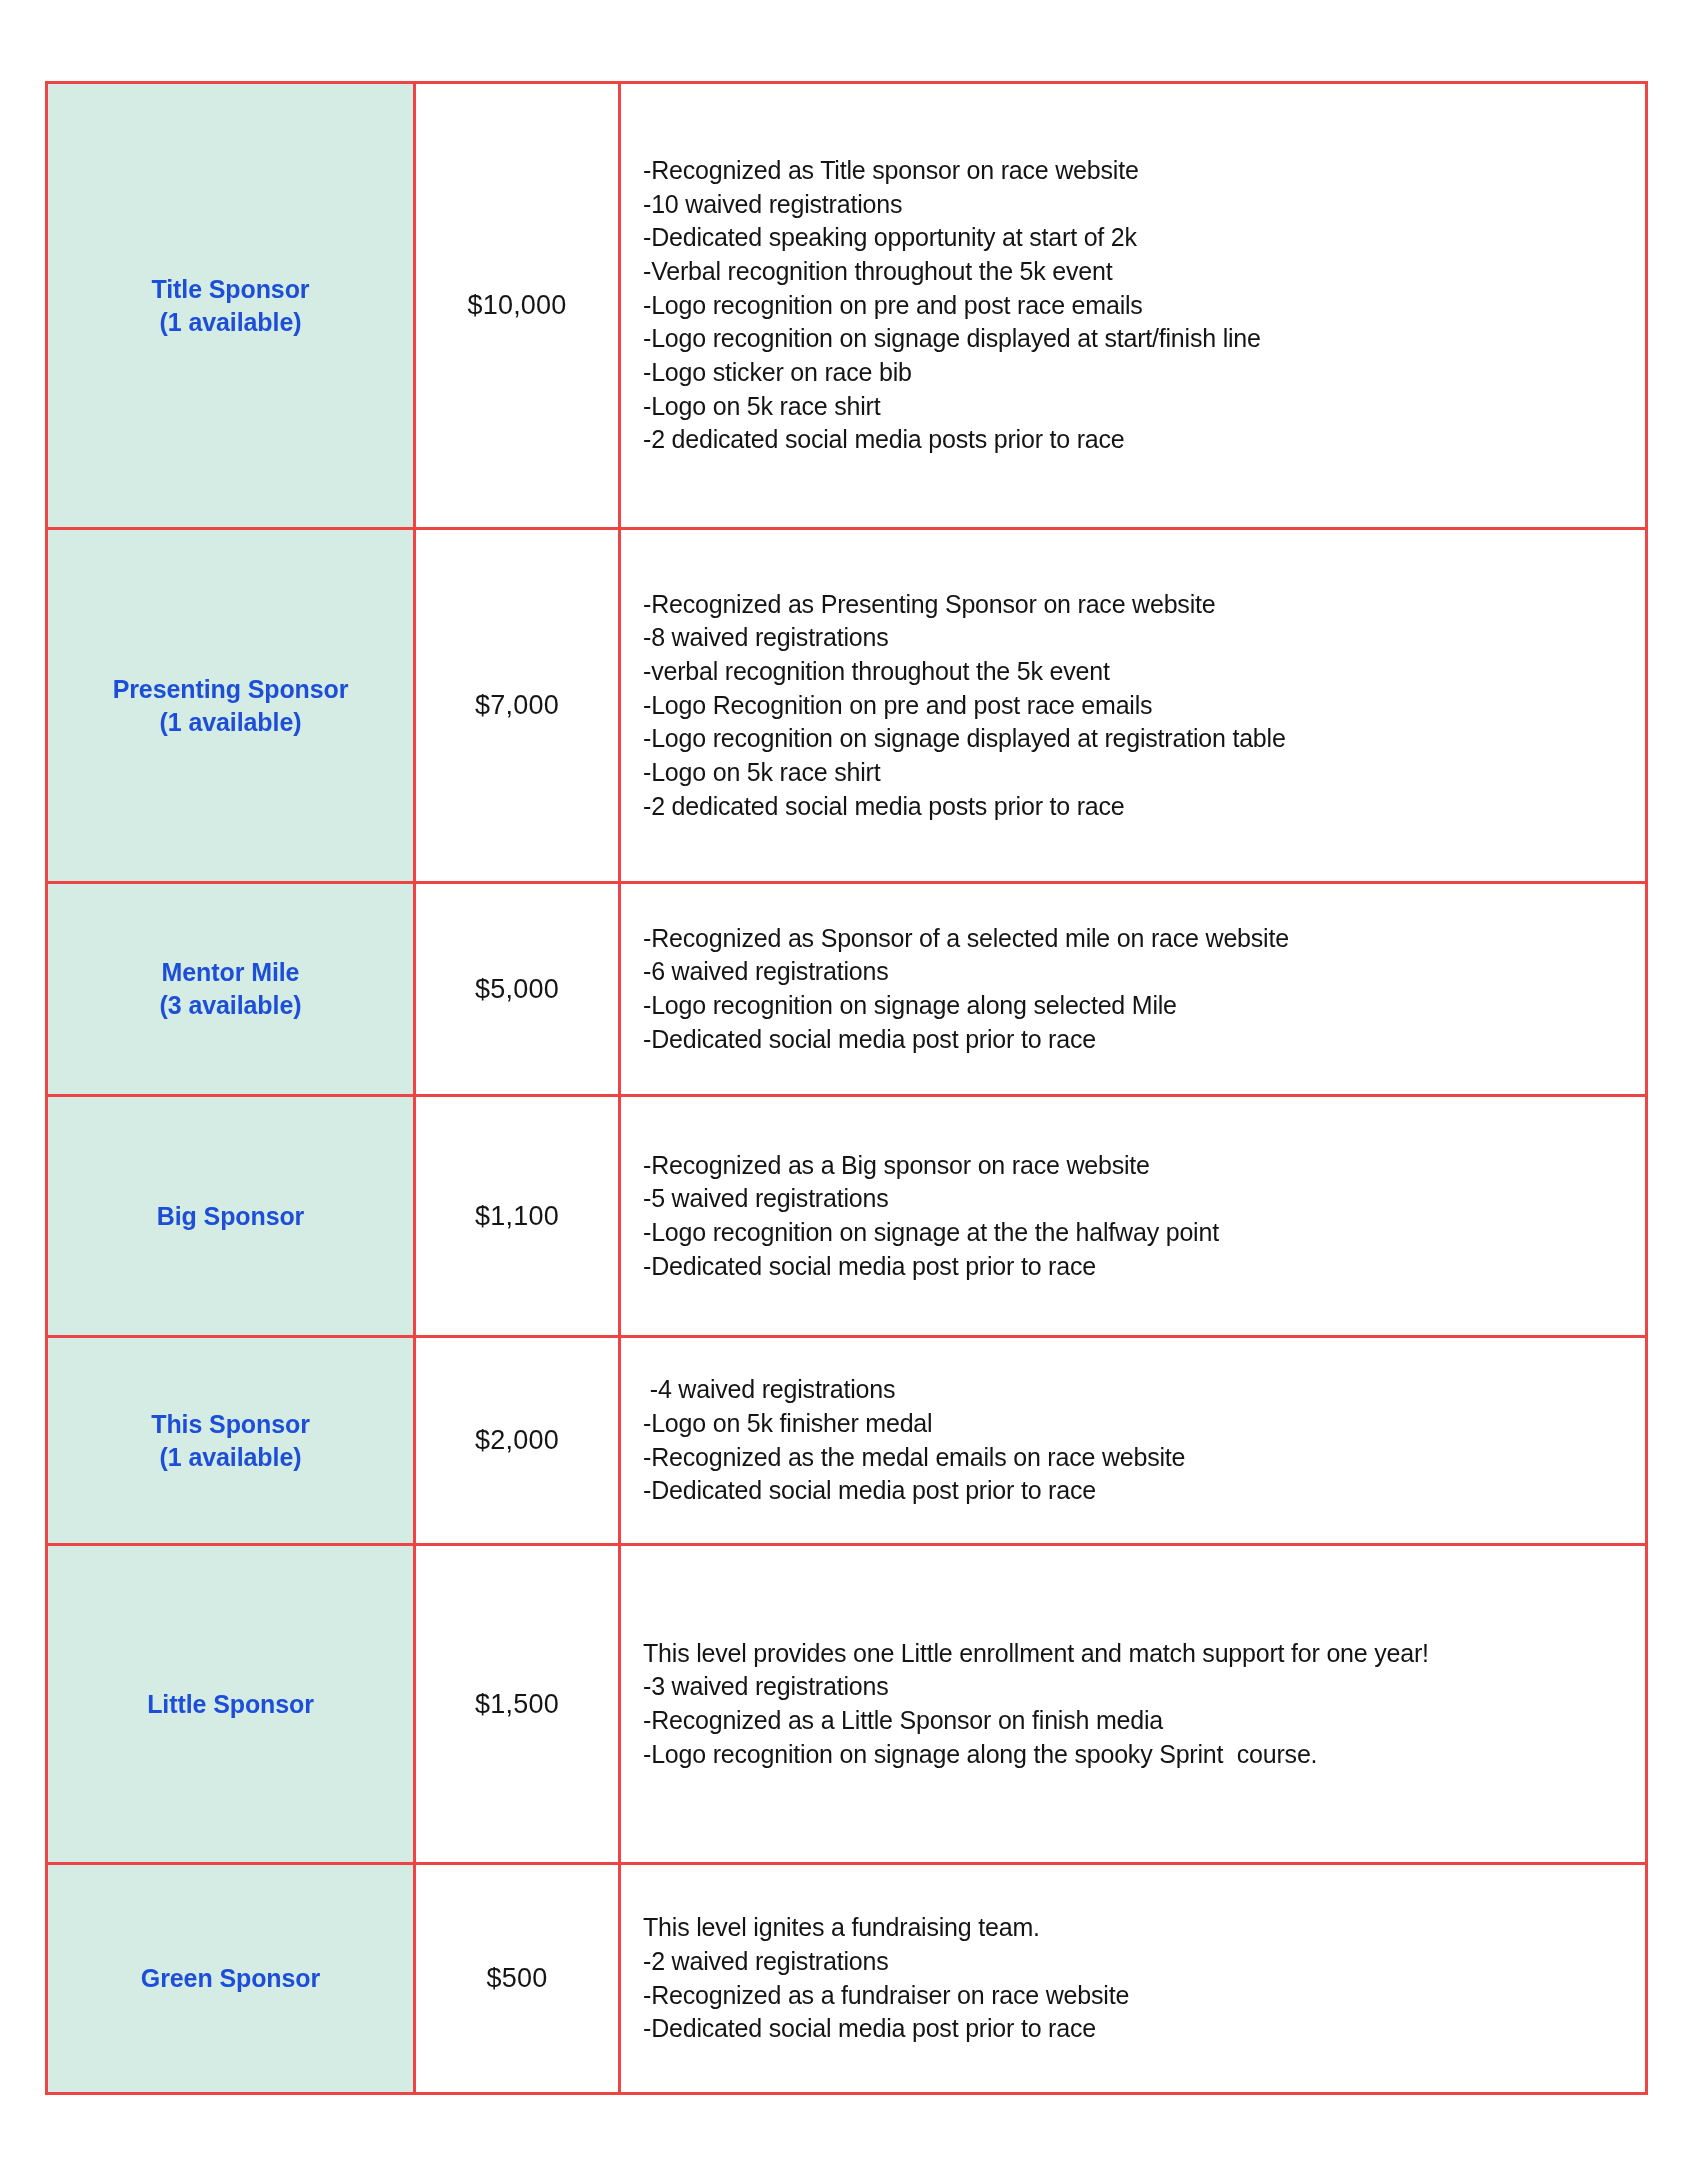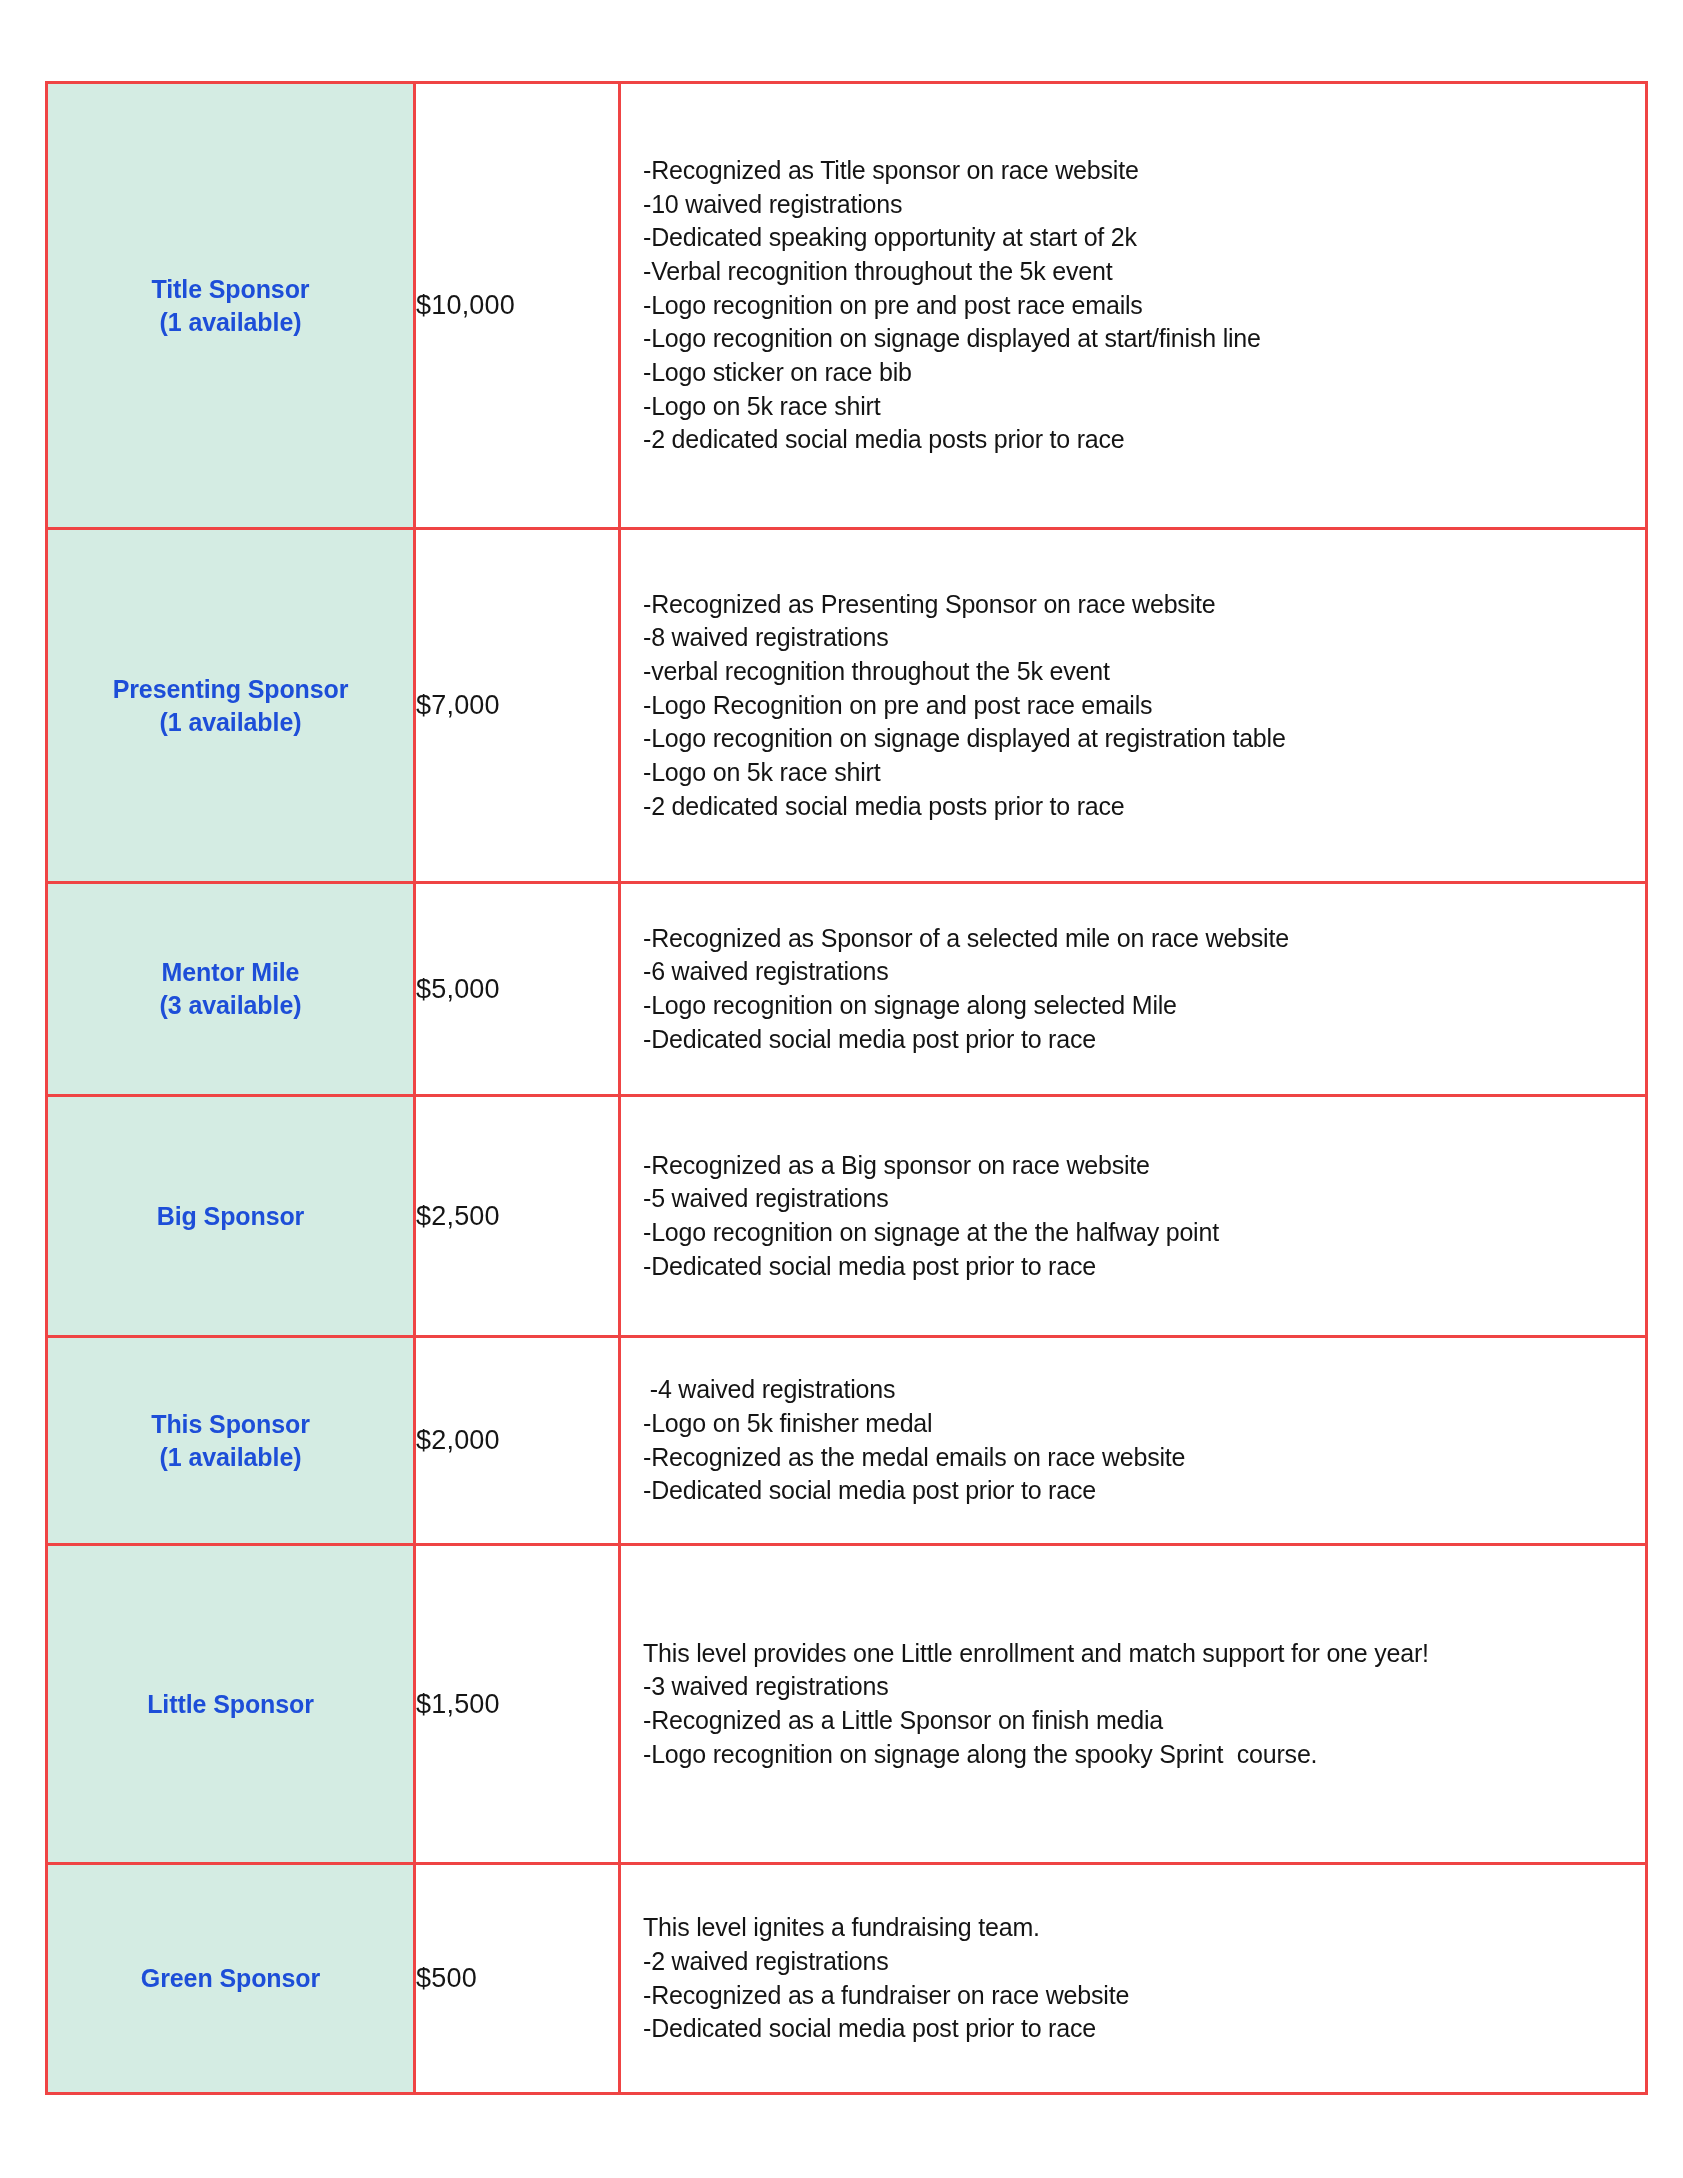--- a/index.html
+++ b/index.html
@@ -52,21 +52,21 @@
     line-height: 1.32;
     letter-spacing: -0.1px;
     padding: 10px 14px;
     color: #1d4ed8;
   }
   td.tier-cell .tier-name { display: block; }
   td.tier-cell .tier-avail { display: block; }
 
   td.amount-cell {
     background: #ffffff;
-    text-align: left;
+    text-align: center;
     font-size: 27px;
     font-weight: 400;
     color: #151515;
     letter-spacing: 0.2px;
   }
 
   td.benefits-cell {
     background: #ffffff;
     padding: 18px 14px 18px 22px;
     font-size: 25px;
@@ -135,21 +135,21 @@
             <span class="benefit-line">-Recognized as Sponsor of a selected mile on race website</span>
             <span class="benefit-line">-6 waived registrations</span>
             <span class="benefit-line">-Logo recognition on signage along selected Mile</span>
             <span class="benefit-line">-Dedicated social media post prior to race</span>
           </td>
         </tr>
         <tr style="height: 241px;">
           <td class="tier-cell">
             <span class="tier-name">Big Sponsor</span>
           </td>
-          <td class="amount-cell">$2,500</td>
+          <td class="amount-cell">$1,100</td>
           <td class="benefits-cell">
             <span class="benefit-line">-Recognized as a Big sponsor on race website</span>
             <span class="benefit-line">-5 waived registrations</span>
             <span class="benefit-line">-Logo recognition on signage at the the halfway point</span>
             <span class="benefit-line">-Dedicated social media post prior to race</span>
           </td>
         </tr>
         <tr style="height: 208px;">
           <td class="tier-cell">
             <span class="tier-name">This Sponsor</span>

